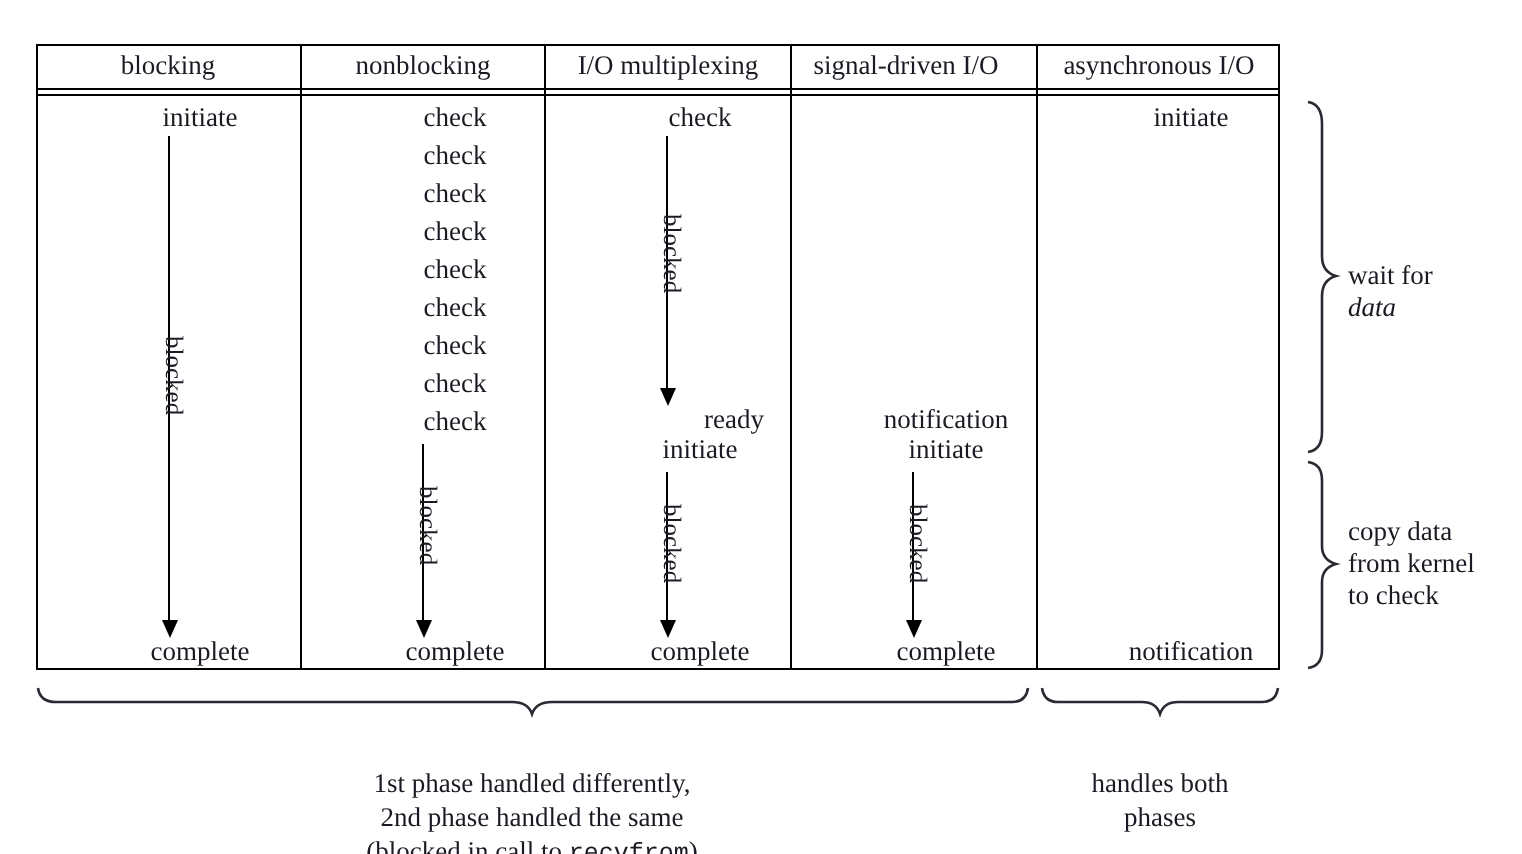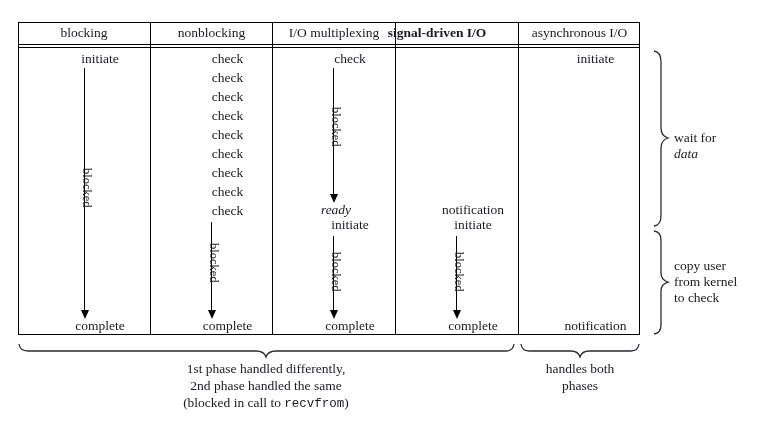--- a/index.html
+++ b/index.html
@@ -71,20 +71,21 @@
     font-size:13.5px;
     line-height:16px;
     white-space:nowrap;
   }
   .bot-lbl{
     position:absolute;
     font-size:13.5px;
     line-height:17px;
     text-align:center;
     white-space:nowrap;
+    margin-top:23px;
   }
   .mono{font-family:"Liberation Mono","DejaVu Sans Mono",monospace;font-size:12.5px;}
   svg{position:absolute;left:0;top:0;overflow:visible;}
 </style>
 </head>
 <body>
 
 <div id="stage">
 
   <div class="tbl"></div>
@@ -92,21 +93,21 @@
   <div class="rule-b"></div>
 
   <div class="vline" style="left:150px;top:22px;height:313px;"></div>
   <div class="vline" style="left:272px;top:22px;height:313px;"></div>
   <div class="vline" style="left:395px;top:22px;height:313px;"></div>
   <div class="vline" style="left:518px;top:22px;height:313px;"></div>
 
   <div class="hcell" style="left:151px;width:121px;">nonblocking</div>
   <div class="hcell" style="left:18px;width:132px;">blocking</div>
   <div class="hcell" style="left:273px;width:122px;">I/O multiplexing</div>
-  <div class="hcell" style="left:376px;width:122px;font-weight:bold;">signal-driven I/O</div>
+  <div class="hcell" style="left:392px;width:122px;">signal-driven I/O</div>
   <div class="hcell" style="left:519px;width:121px;">asynchronous I/O</div>
 
   <div class="colcell" style="left:18px;width:132px;top:51px;">initiate</div>
   <div class="arrow" style="left:84px;top:68px;height:243px;"></div>
   <div class="arrlabel" style="left:93px;top:168px;">blocked</div>
   <div class="colcell" style="left:18px;width:132px;top:318px;">complete</div>
 
   <div class="colcell" style="left:151px;width:121px;top:51px;">check</div>
   <div class="colcell" style="left:151px;width:121px;top:70px;">check</div>
   <div class="colcell" style="left:151px;width:121px;top:89px;">check</div>
@@ -116,21 +117,21 @@
   <div class="colcell" style="left:151px;width:121px;top:165px;">check</div>
   <div class="colcell" style="left:151px;width:121px;top:184px;">check</div>
   <div class="colcell" style="left:151px;width:121px;top:203px;">check</div>
   <div class="arrow" style="left:211px;top:222px;height:89px;"></div>
   <div class="arrlabel" style="left:220px;top:243px;">blocked</div>
   <div class="colcell" style="left:151px;width:121px;top:318px;">complete</div>
 
   <div class="colcell" style="left:273px;width:122px;top:51px;">check</div>
   <div class="arrow" style="left:333px;top:68px;height:127px;"></div>
   <div class="arrlabel" style="left:342px;top:107px;">blocked</div>
-  <div class="colcell" style="left:259px;width:122px;top:202px;font-style:italic;">ready</div>
+  <div class="colcell" style="left:290px;width:122px;top:202px;">ready</div>
   <div class="colcell" style="left:273px;width:122px;top:217px;">initiate</div>
   <div class="arrow" style="left:333px;top:236px;height:75px;"></div>
   <div class="arrlabel" style="left:342px;top:252px;">blocked</div>
   <div class="colcell" style="left:273px;width:122px;top:318px;">complete</div>
 
   <div class="colcell" style="left:396px;width:122px;top:202px;">notification</div>
   <div class="colcell" style="left:396px;width:122px;top:217px;">initiate</div>
   <div class="arrow" style="left:456px;top:236px;height:75px;"></div>
   <div class="arrlabel" style="left:465px;top:252px;">blocked</div>
   <div class="colcell" style="left:396px;width:122px;top:318px;">complete</div>
@@ -145,21 +146,21 @@
     <path d="M 654 231 Q 661 232 661 240 L 661 273 Q 661 280 668 282 Q 661 284 661 291 L 661 325 Q 661 333 654 334" fill="none" stroke="#2a2a33" stroke-width="1.3"></path>
 
     <path d="M 19 344 Q 20 351 28 351 L 256 351 Q 264 351 266 357 Q 268 351 276 351 L 506 351 Q 513 351 514 344" fill="none" stroke="#2a2a33" stroke-width="1.3"></path>
 
     <path d="M 521 344 Q 522 351 529 351 L 571 351 Q 578 351 580 357 Q 582 351 589 351 L 631 351 Q 638 351 639 344" fill="none" stroke="#2a2a33" stroke-width="1.3"></path>
   </svg>
 
   <div class="brace-lbl" style="left:674px;top:130px;">wait for</div>
   <div class="brace-lbl" style="left:674px;top:146px;font-style:italic;">data</div>
 
-  <div class="brace-lbl" style="left:674px;top:258px;">copy user</div>
+  <div class="brace-lbl" style="left:674px;top:258px;">copy data</div>
   <div class="brace-lbl" style="left:674px;top:274px;">from kernel</div>
   <div class="brace-lbl" style="left:674px;top:290px;">to check</div>
 
   <div class="bot-lbl" style="left:100px;width:332px;top:360px;">1st phase handled differently,</div>
   <div class="bot-lbl" style="left:100px;width:332px;top:377px;">2nd phase handled the same</div>
   <div class="bot-lbl" style="left:100px;width:332px;top:394px;"><span>(blocked in call to </span><span class="mono">recvfrom</span><span>)</span></div>
 
   <div class="bot-lbl" style="left:510px;width:140px;top:360px;">handles both</div>
   <div class="bot-lbl" style="left:510px;width:140px;top:377px;">phases</div>
 

